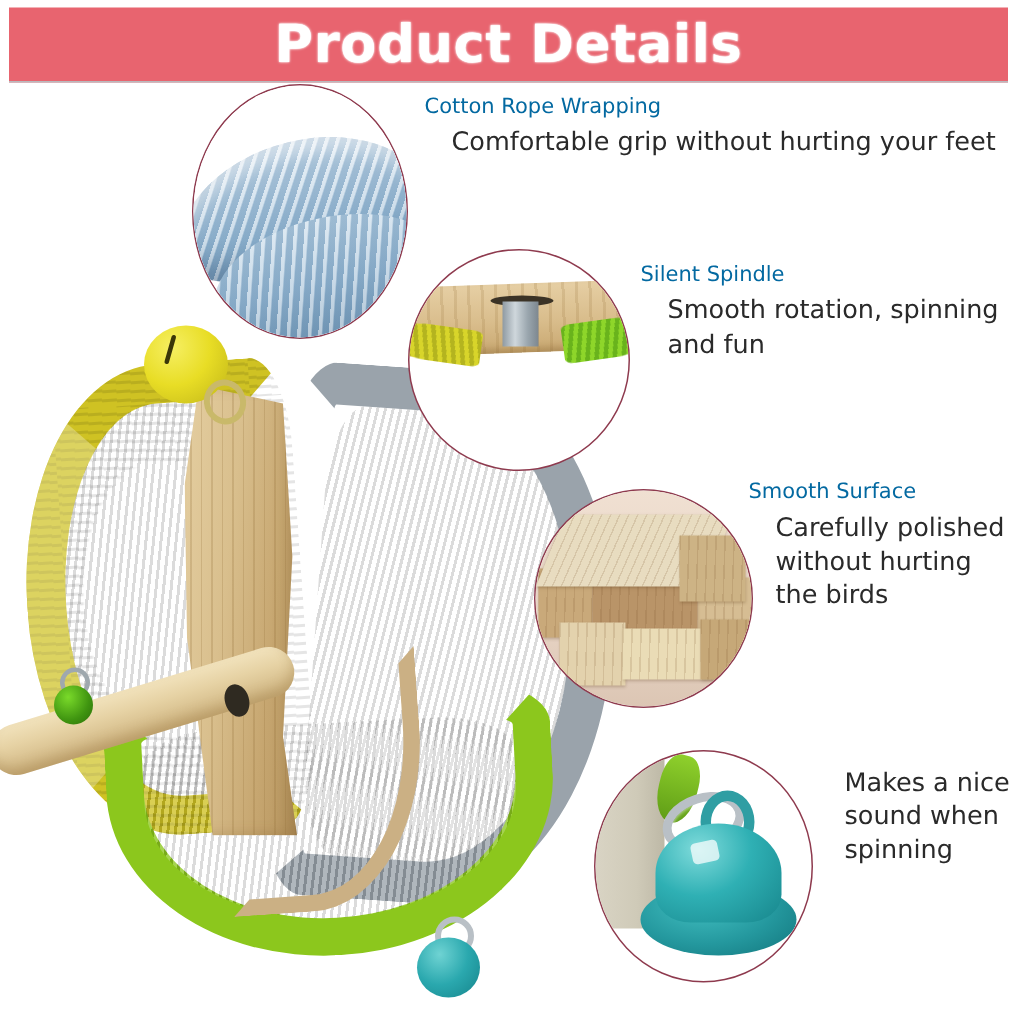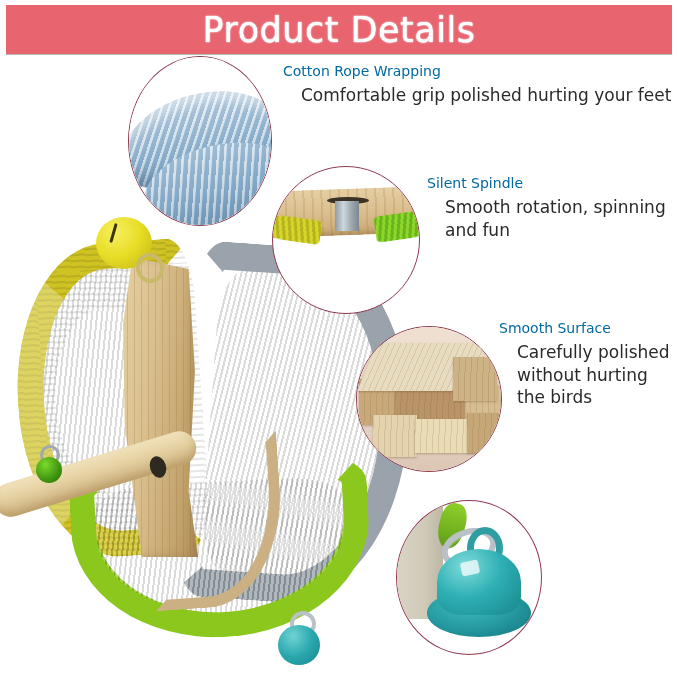--- a/index.html
+++ b/index.html
@@ -28,21 +28,21 @@
     background: #e8646f;
     display: flex;
     align-items: center;
     justify-content: center;
     box-shadow: 0 -1px 0 #b9b9bd inset;
   }
   .banner-title {
     color: #ffffff;
     font-family: "DejaVu Sans", sans-serif;
     font-size: 35px;
-    font-weight: normal;
+    font-weight: bold;
     letter-spacing: 0.5px;
     line-height: 1;
     text-shadow: 0 0 1px #ffffff, 0 0 2px #ffffff;
   }
 
   
   .feature-text { position: absolute; }
   .feature-title {
     font-family: "DejaVu Sans", sans-serif;
     font-size: 14px;
@@ -387,29 +387,30 @@
       <div class="bl-ring"></div>
       <div class="bl-loop"></div>
       <div class="bl-base"></div>
       <div class="bl-dome"></div>
       <div class="bl-shine"></div>
     </div>
   </div>
 
   <div class="feature-text ft-1">
     <div class="feature-title">Cotton Rope Wrapping</div>
-    <div class="feature-desc">Comfortable grip polished hurting your feet</div>
+    <div class="feature-desc">Comfortable grip without hurting your feet</div>
   </div>
 
   <div class="feature-text ft-2">
     <div class="feature-title">Silent Spindle</div>
     <div class="feature-desc">Smooth rotation, spinning and fun</div>
   </div>
 
   <div class="feature-text ft-3">
     <div class="feature-title">Smooth Surface</div>
     <div class="feature-desc">Carefully polished without hurting the birds</div>
   </div>
 
   <div class="feature-text ft-4">
+    <div class="feature-desc">Makes a nice sound when spinning</div>
   </div>
 
 </div>
 
 </body></html>

